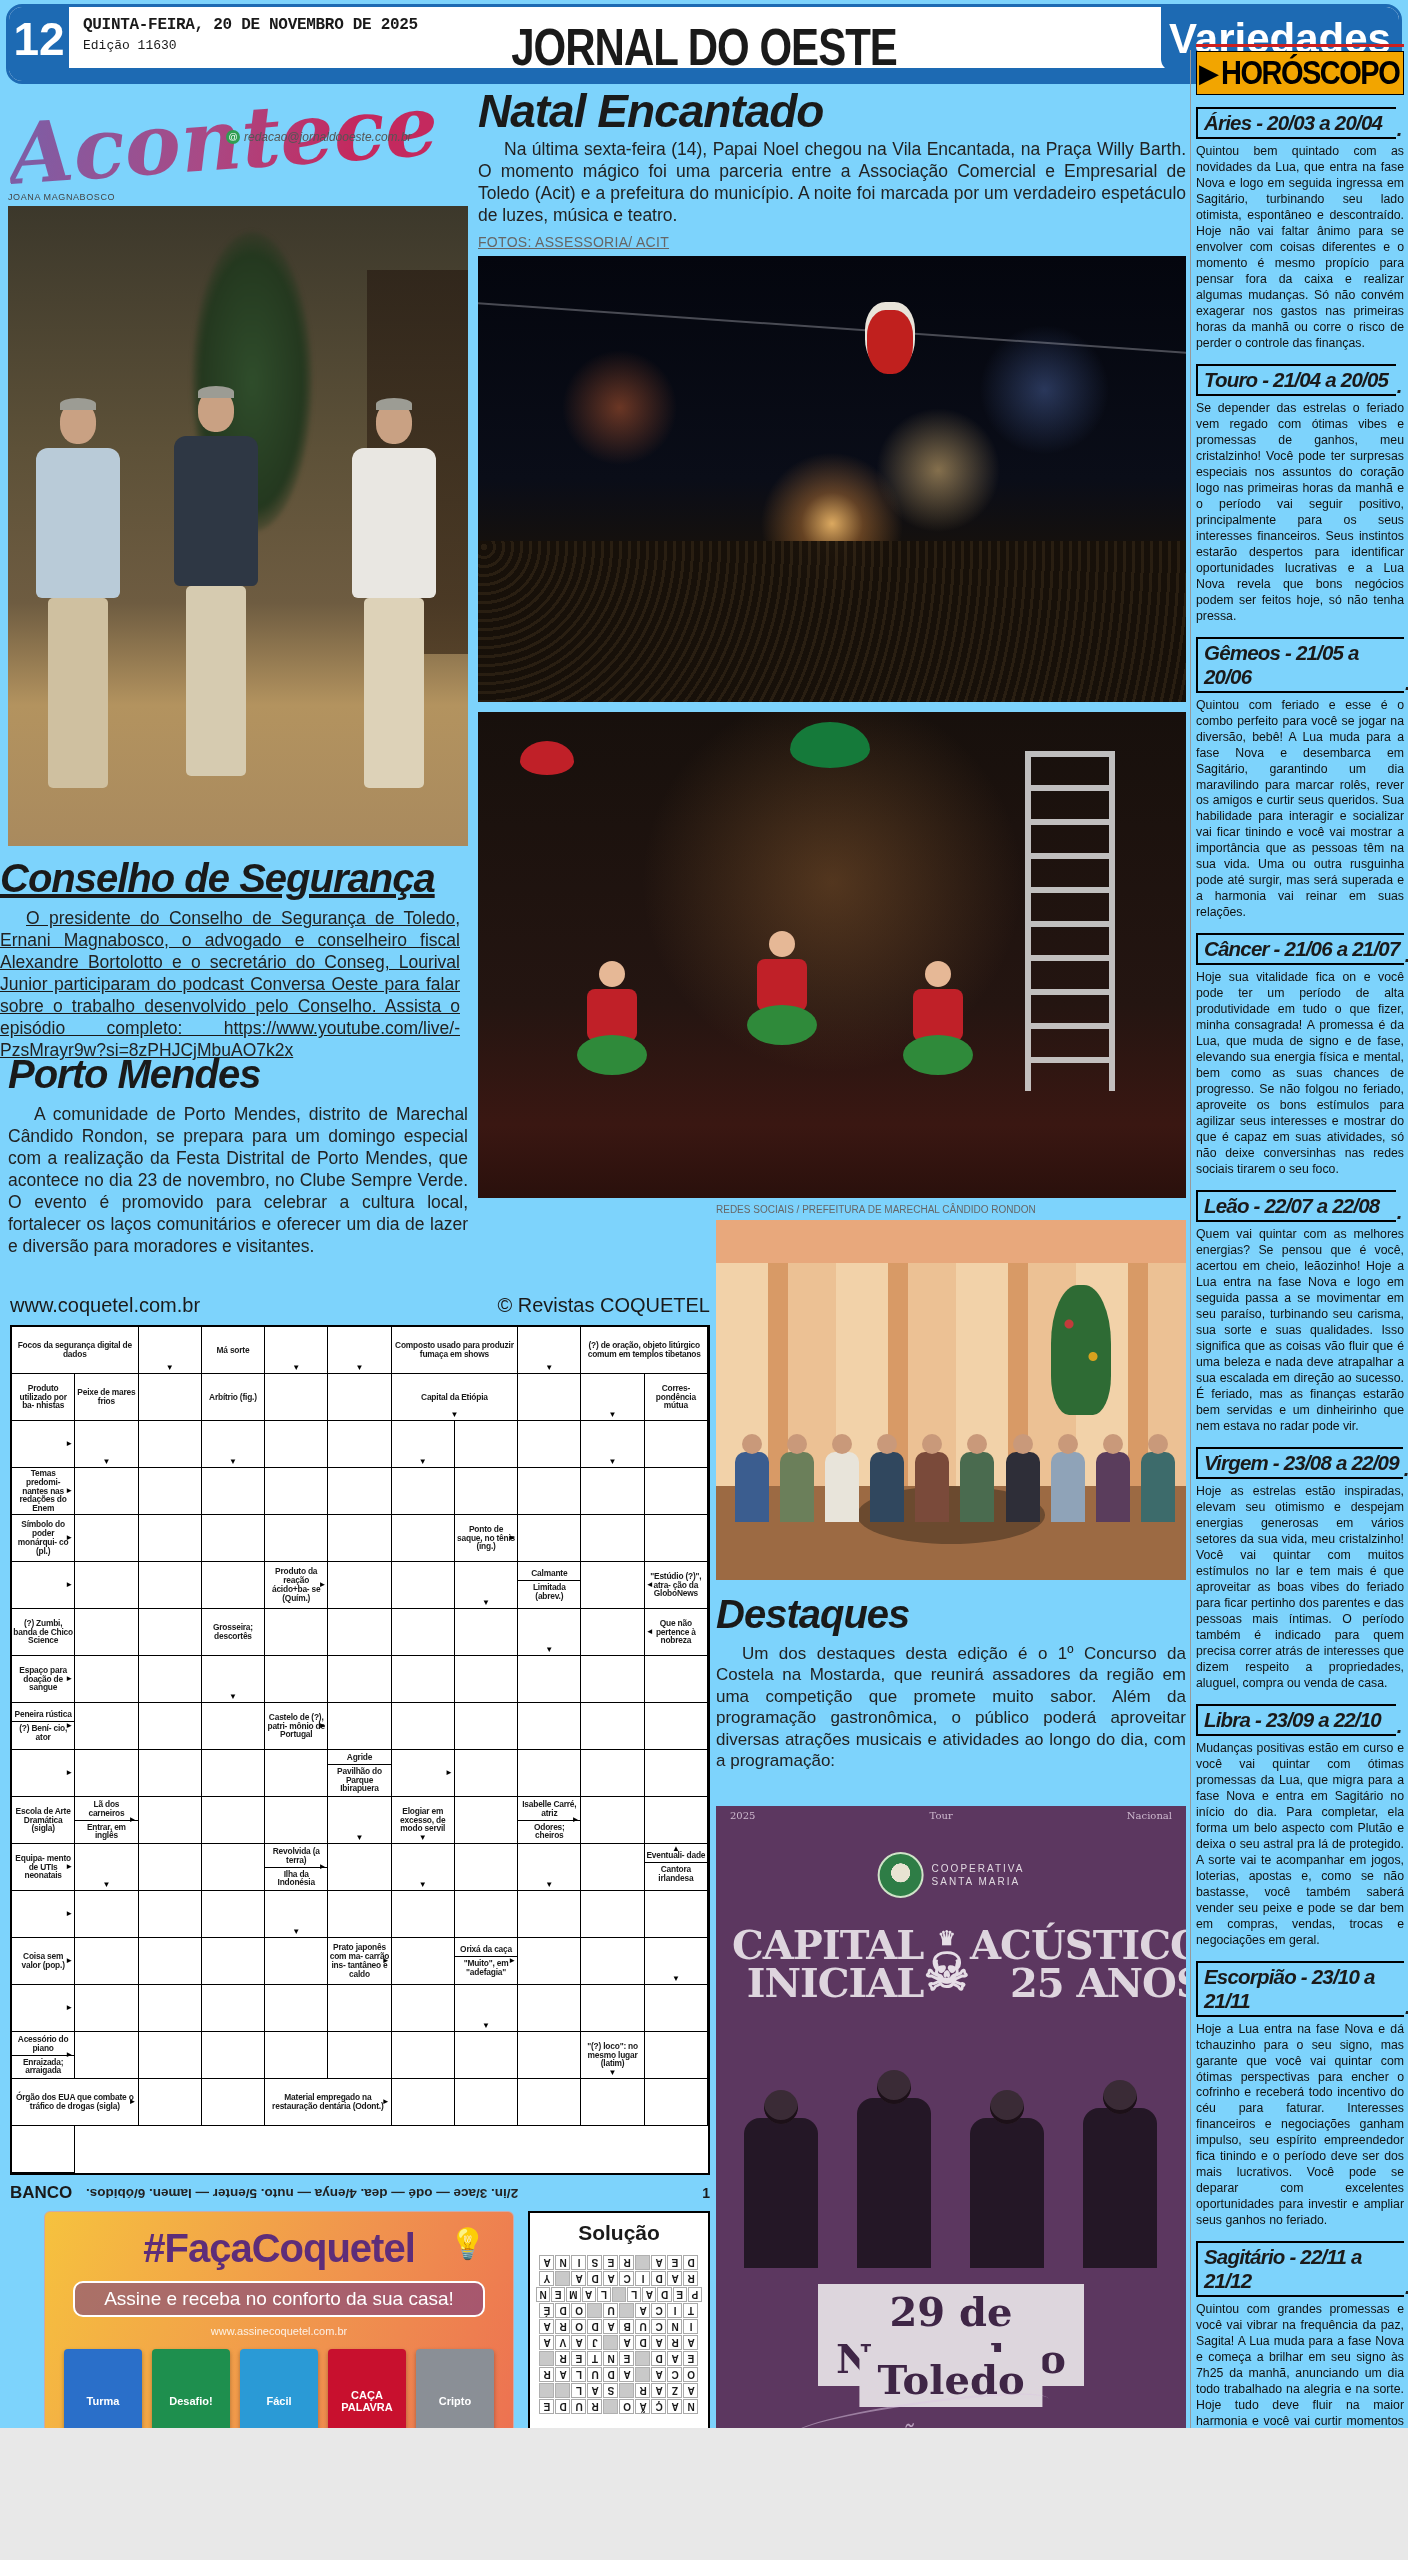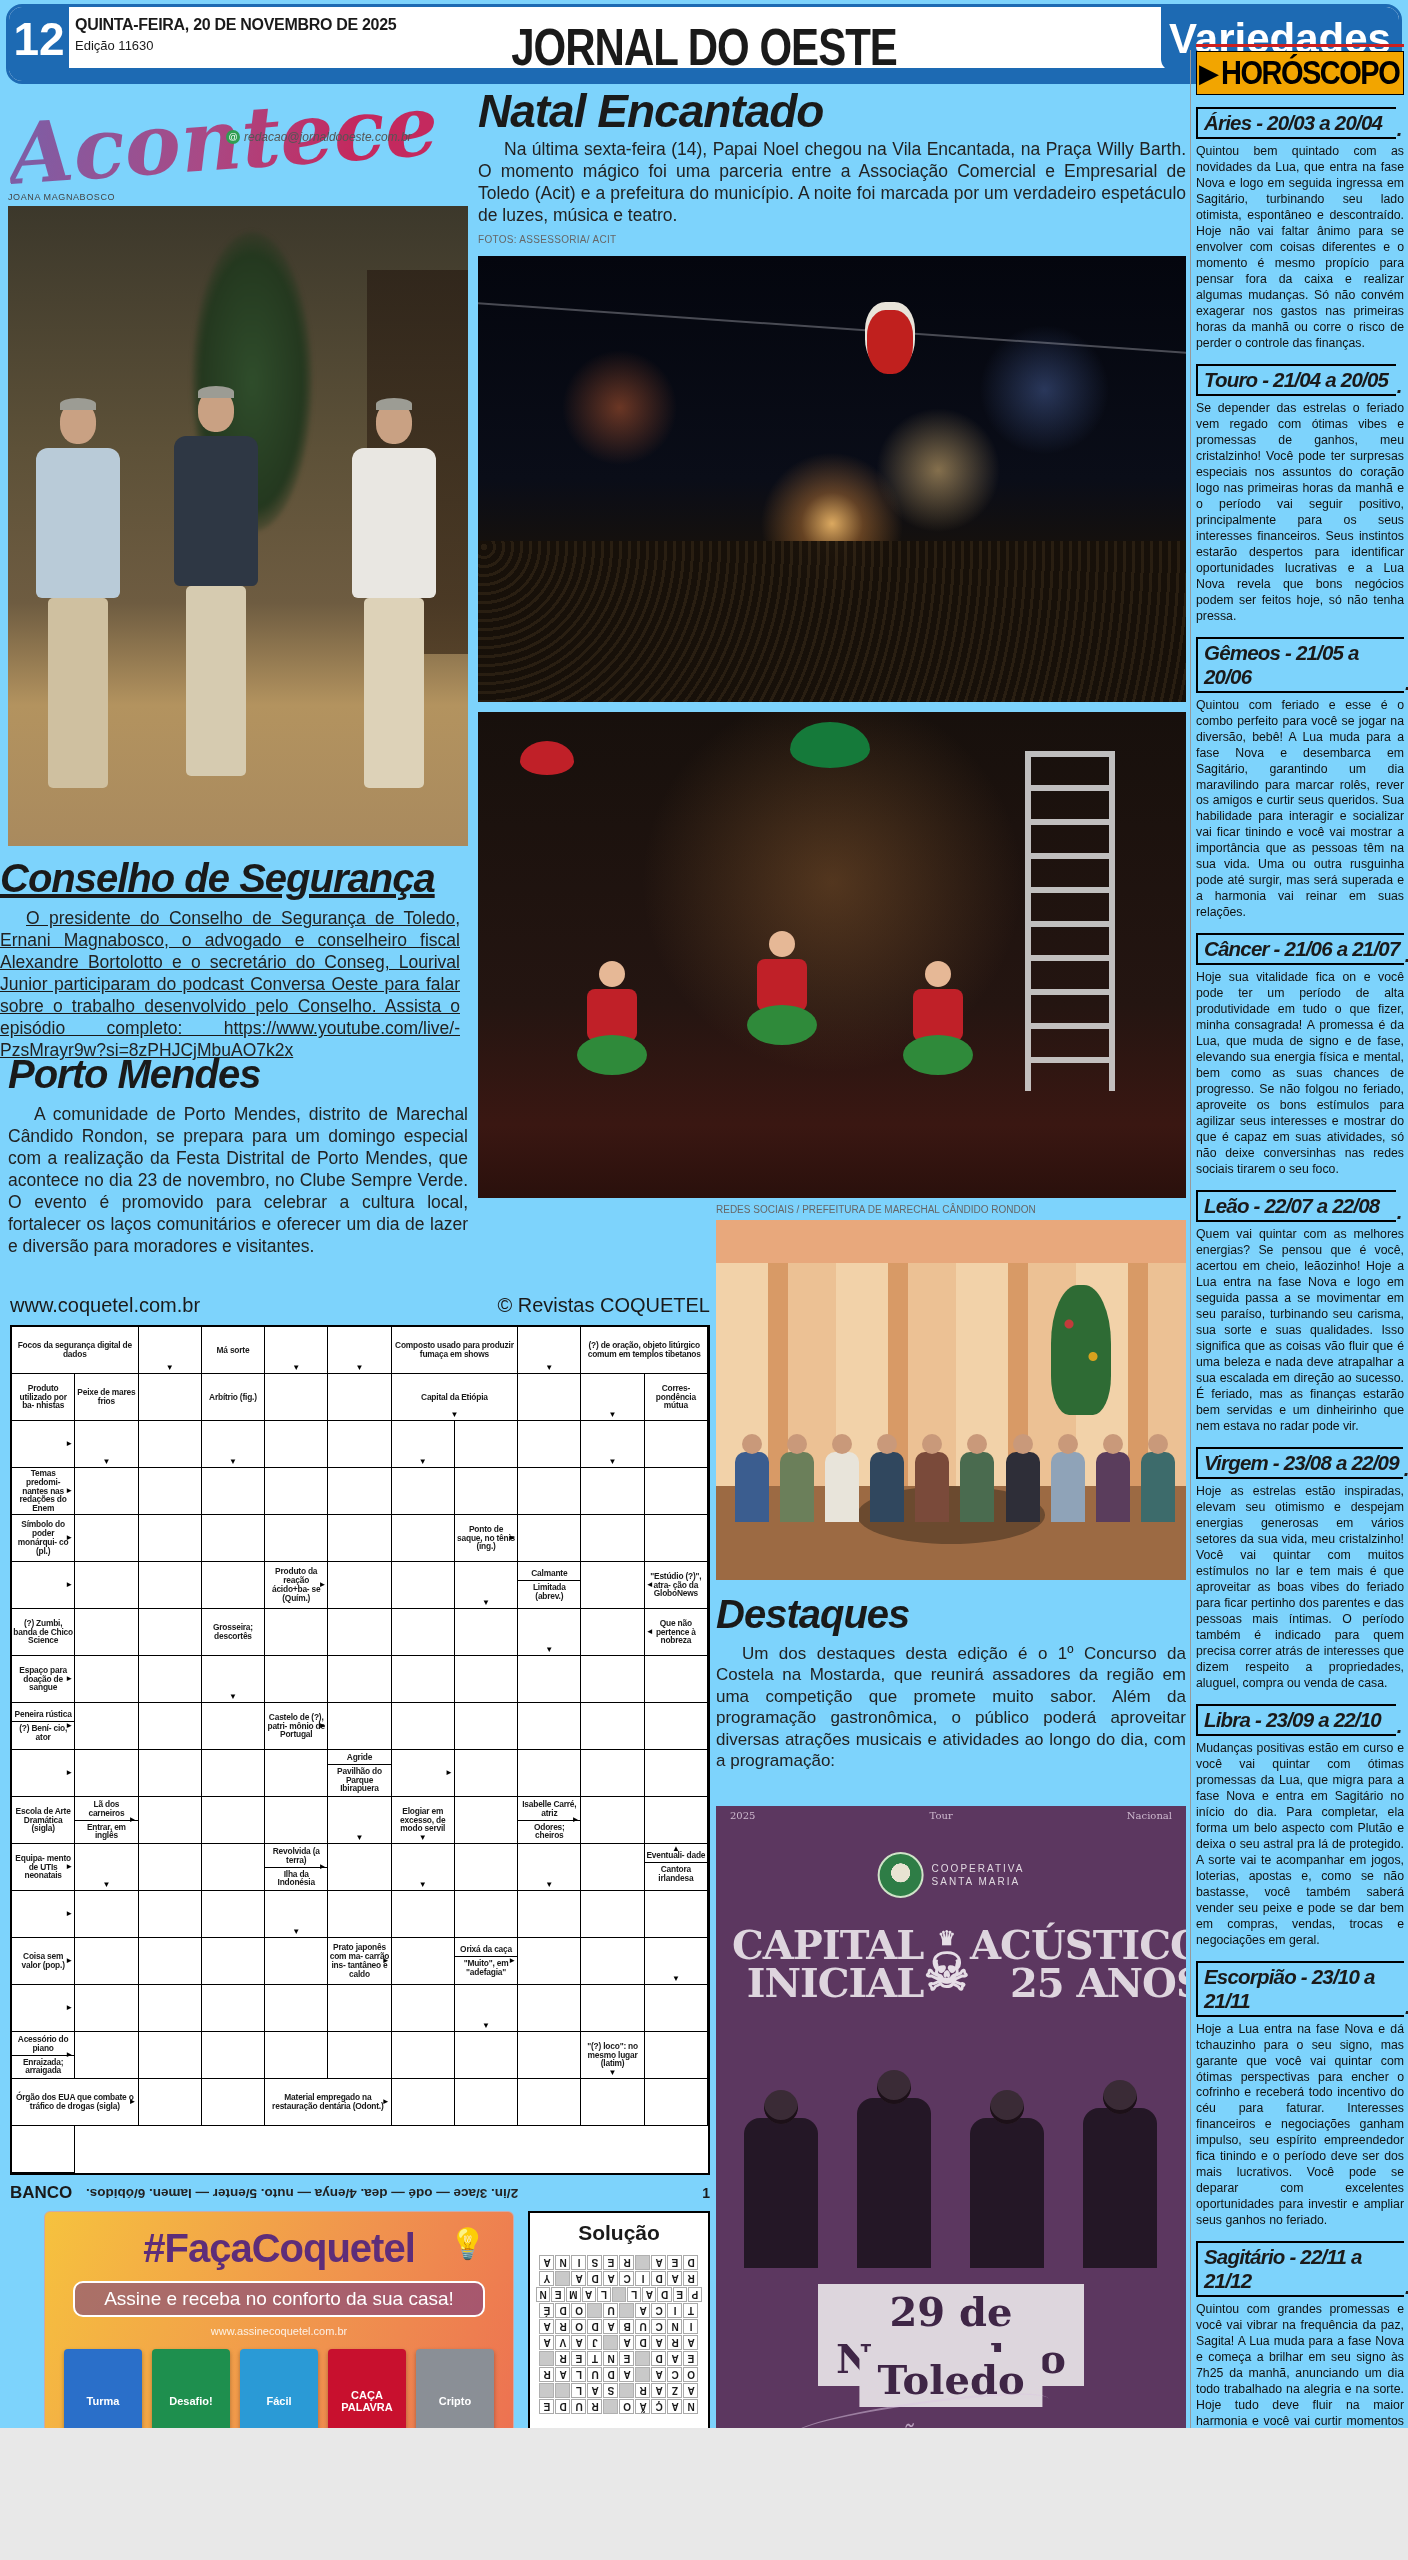--- a/index.html
+++ b/index.html
@@ -3,21 +3,21 @@
 <meta charset="utf-8">
 <style>
   * { margin:0; padding:0; box-sizing:border-box; }
   body { background:#e8e8e8; font-family:"Liberation Sans", sans-serif; }
   .page { position:relative; width:1408px; height:2428px; background:#7dd3fc; margin:0 auto; overflow:hidden; color:#1a1a1a; }
 
   
   .header { position:absolute; left:6px; top:4px; width:1396px; height:80px; border:3px solid #1d6ab3; border-radius:16px; background:#fff; overflow:hidden; }
   .header-strip { position:absolute; left:0; bottom:0; width:100%; height:13px; background:#1d6ab3; }
   .page-num { position:absolute; left:0; top:0; width:60px; height:64px; background:#1d6ab3; color:#fff; font-size:46px; font-weight:bold; display:flex; align-items:center; justify-content:center; }
-  .date-block { position:absolute; left:66px; top:9px; }
+  .date-block { position:absolute; left:74px; top:9px;font-family:Liberation Mono, monospace; }
   .date-line { font-size:16px; font-weight:bold; letter-spacing:-0.3px; }
   .edition-line { font-size:13px; margin-top:4px; }
   .masthead { position:absolute; left:50%; top:10px; transform:translateX(-50%) scaleY(1.25); transform-origin:top center; font-size:42px; font-weight:bold; letter-spacing:-1px; white-space:nowrap; }
   .section-box { position:absolute; right:0; top:0; width:238px; height:64px; background:#1d6ab3; border-radius:0 12px 0 12px; color:#fff; font-size:42px; font-weight:bold; display:flex; align-items:center; justify-content:center; }
 
   
   .acontece { position:absolute; left:8px; top:100px; width:460px; }
   .acontece-logo { font-family:"DejaVu Serif", serif; font-style:italic; font-weight:bold; font-size:84px; line-height:0.95; transform:rotate(-4deg); background:linear-gradient(100deg,#7a5fa8 0%,#a84a86 45%,#c4295e 80%); -webkit-background-clip:text; background-clip:text; color:transparent; display:inline-block; }
   .email-line { position:absolute; left:218px; top:30px; display:flex; align-items:center; gap:4px; font-size:12px; font-style:italic; color:#555; }
   .email-icon { width:14px; height:14px; border-radius:50%; background:#2f9e52; color:#fff; font-size:9px; display:flex; align-items:center; justify-content:center; font-style:normal; }
@@ -39,21 +39,21 @@
   .headline { font-style:italic; font-weight:bold; font-size:40px; letter-spacing:-1px; }
   .body-text { font-size:17.5px; line-height:1.26; text-align:justify; color:#222; }
   .body-text .indent { display:inline-block; width:26px; }
   .article-conselho { position:absolute; left:0; top:856px; width:460px;text-decoration:underline; }
   .article-porto { position:absolute; left:8px; top:1052px; width:460px; }
   .article-conselho .body-text, .article-porto .body-text { margin-top:6px; }
 
   
   .natal { position:absolute; left:478px; top:84px; width:708px; }
   .natal-title { font-size:46px; }
-  .credit { font-size:10px; color:#666; letter-spacing:0.3px; margin:8px 0 3px; }
+  .credit { font-size:14px; color:#666; letter-spacing:0.3px; margin:8px 0 3px;text-decoration:underline; }
   .photo-night { position:absolute; left:478px; top:256px; width:708px; height:446px;
     background:
       radial-gradient(circle at 50% 60%, rgba(255,196,110,0.85) 0%, rgba(255,160,70,0.35) 7%, transparent 16%),
       radial-gradient(circle at 20% 34%, rgba(255,120,60,0.4) 0%, transparent 9%),
       radial-gradient(circle at 80% 30%, rgba(120,160,255,0.3) 0%, transparent 10%),
       radial-gradient(circle at 65% 48%, rgba(255,210,130,0.5) 0%, transparent 12%),
       linear-gradient(180deg,#04060e 0%,#0a0d18 50%,#1a1208 72%,#0d0a06 100%); }
   .zipline { position:absolute; left:-2%; top:16%; width:104%; height:2px; background:rgba(200,200,210,0.35); transform:rotate(4deg); }
   .santa { position:absolute; left:55%; top:12%; width:46px; height:64px; background:#c0201e; border-radius:40% 40% 45% 45%; box-shadow:0 -6px 0 2px #e8e4da; }
   .crowd { position:absolute; bottom:0; left:0; width:100%; height:36%; background:repeating-radial-gradient(circle at 6px 6px, #2a1f12 0 3px, #171009 3px 9px); opacity:.95; }

